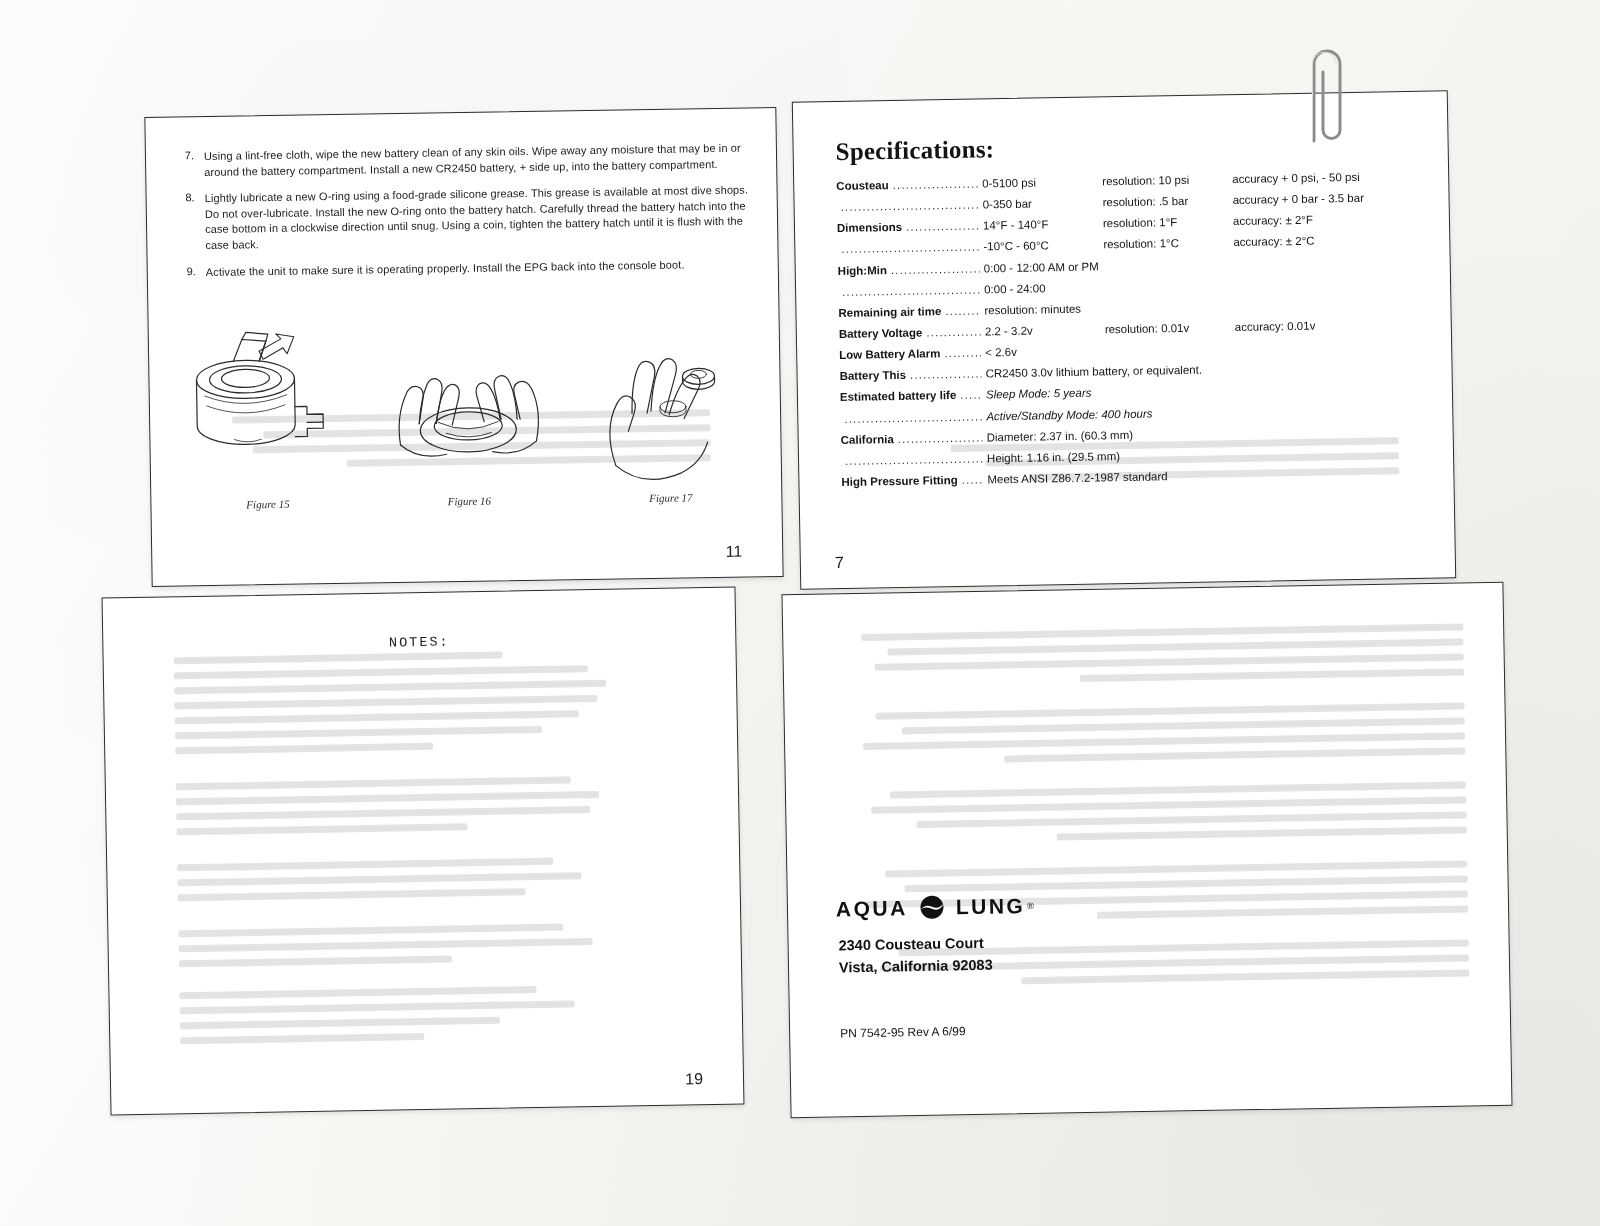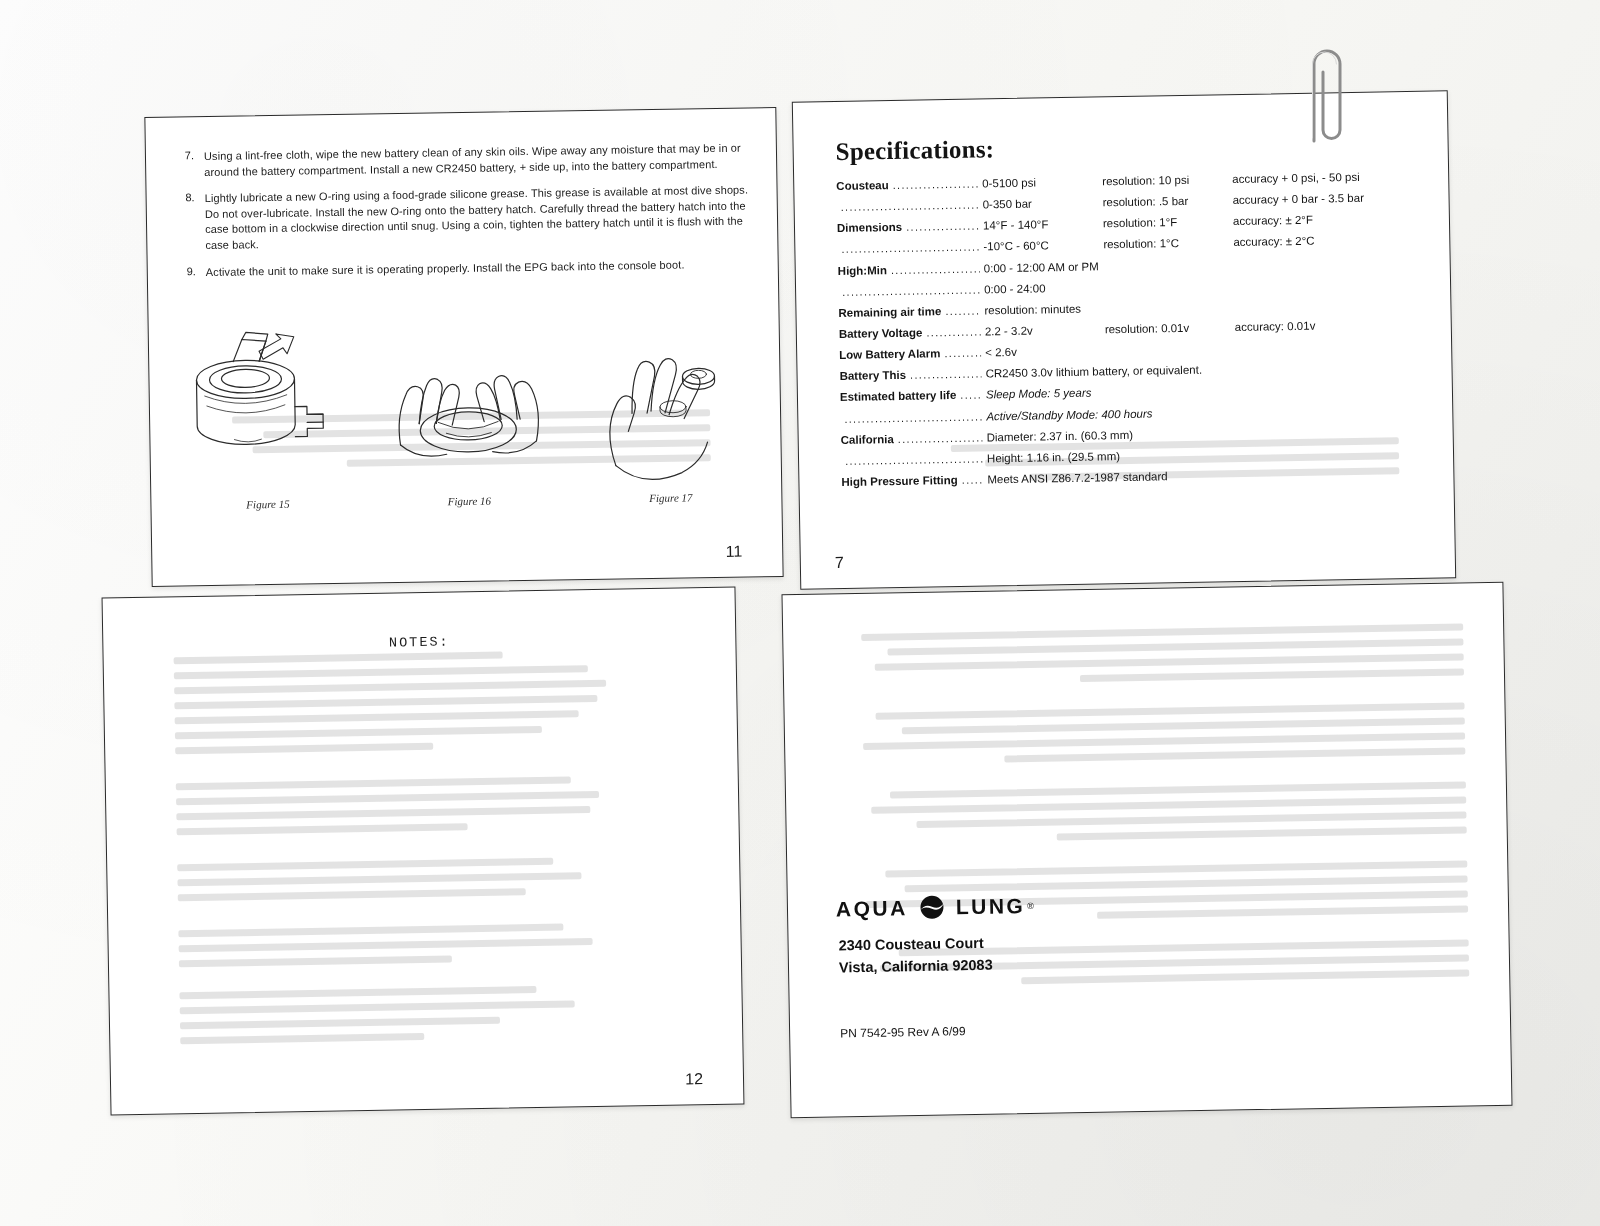--- a/index.html
+++ b/index.html
@@ -525,21 +525,21 @@
       <div class="ghost-line" style="width:82%; margin-left:18%"></div>
       <div class="ghost-line" style="width:88%; margin-left:12%"></div>
       <div class="ghost-line" style="width:58%; margin-left:42%"></div>
       <div class="ghost-line" style="width:0%; margin-bottom:10px"></div>
       <div class="ghost-line" style="width:76%; margin-left:24%"></div>
       <div class="ghost-line" style="width:84%; margin-left:16%"></div>
       <div class="ghost-line" style="width:68%; margin-left:32%"></div>
       <div class="ghost-line" style="width:52%; margin-left:48%"></div>
     </div>
 
-    <div class="page-num right">12</div>
+    <div class="page-num right">19</div>
   </div>
 
   <div class="panel" id="panel-back">
 
     <div class="ghost" style="left:40px; top:40px; width:640px;">
       <div class="ghost-line" style="width:94%"></div>
       <div class="ghost-line" style="width:90%"></div>
       <div class="ghost-line" style="width:92%"></div>
       <div class="ghost-line" style="width:60%"></div>
       <div class="ghost-line" style="width:0%; margin-bottom:12px"></div>

